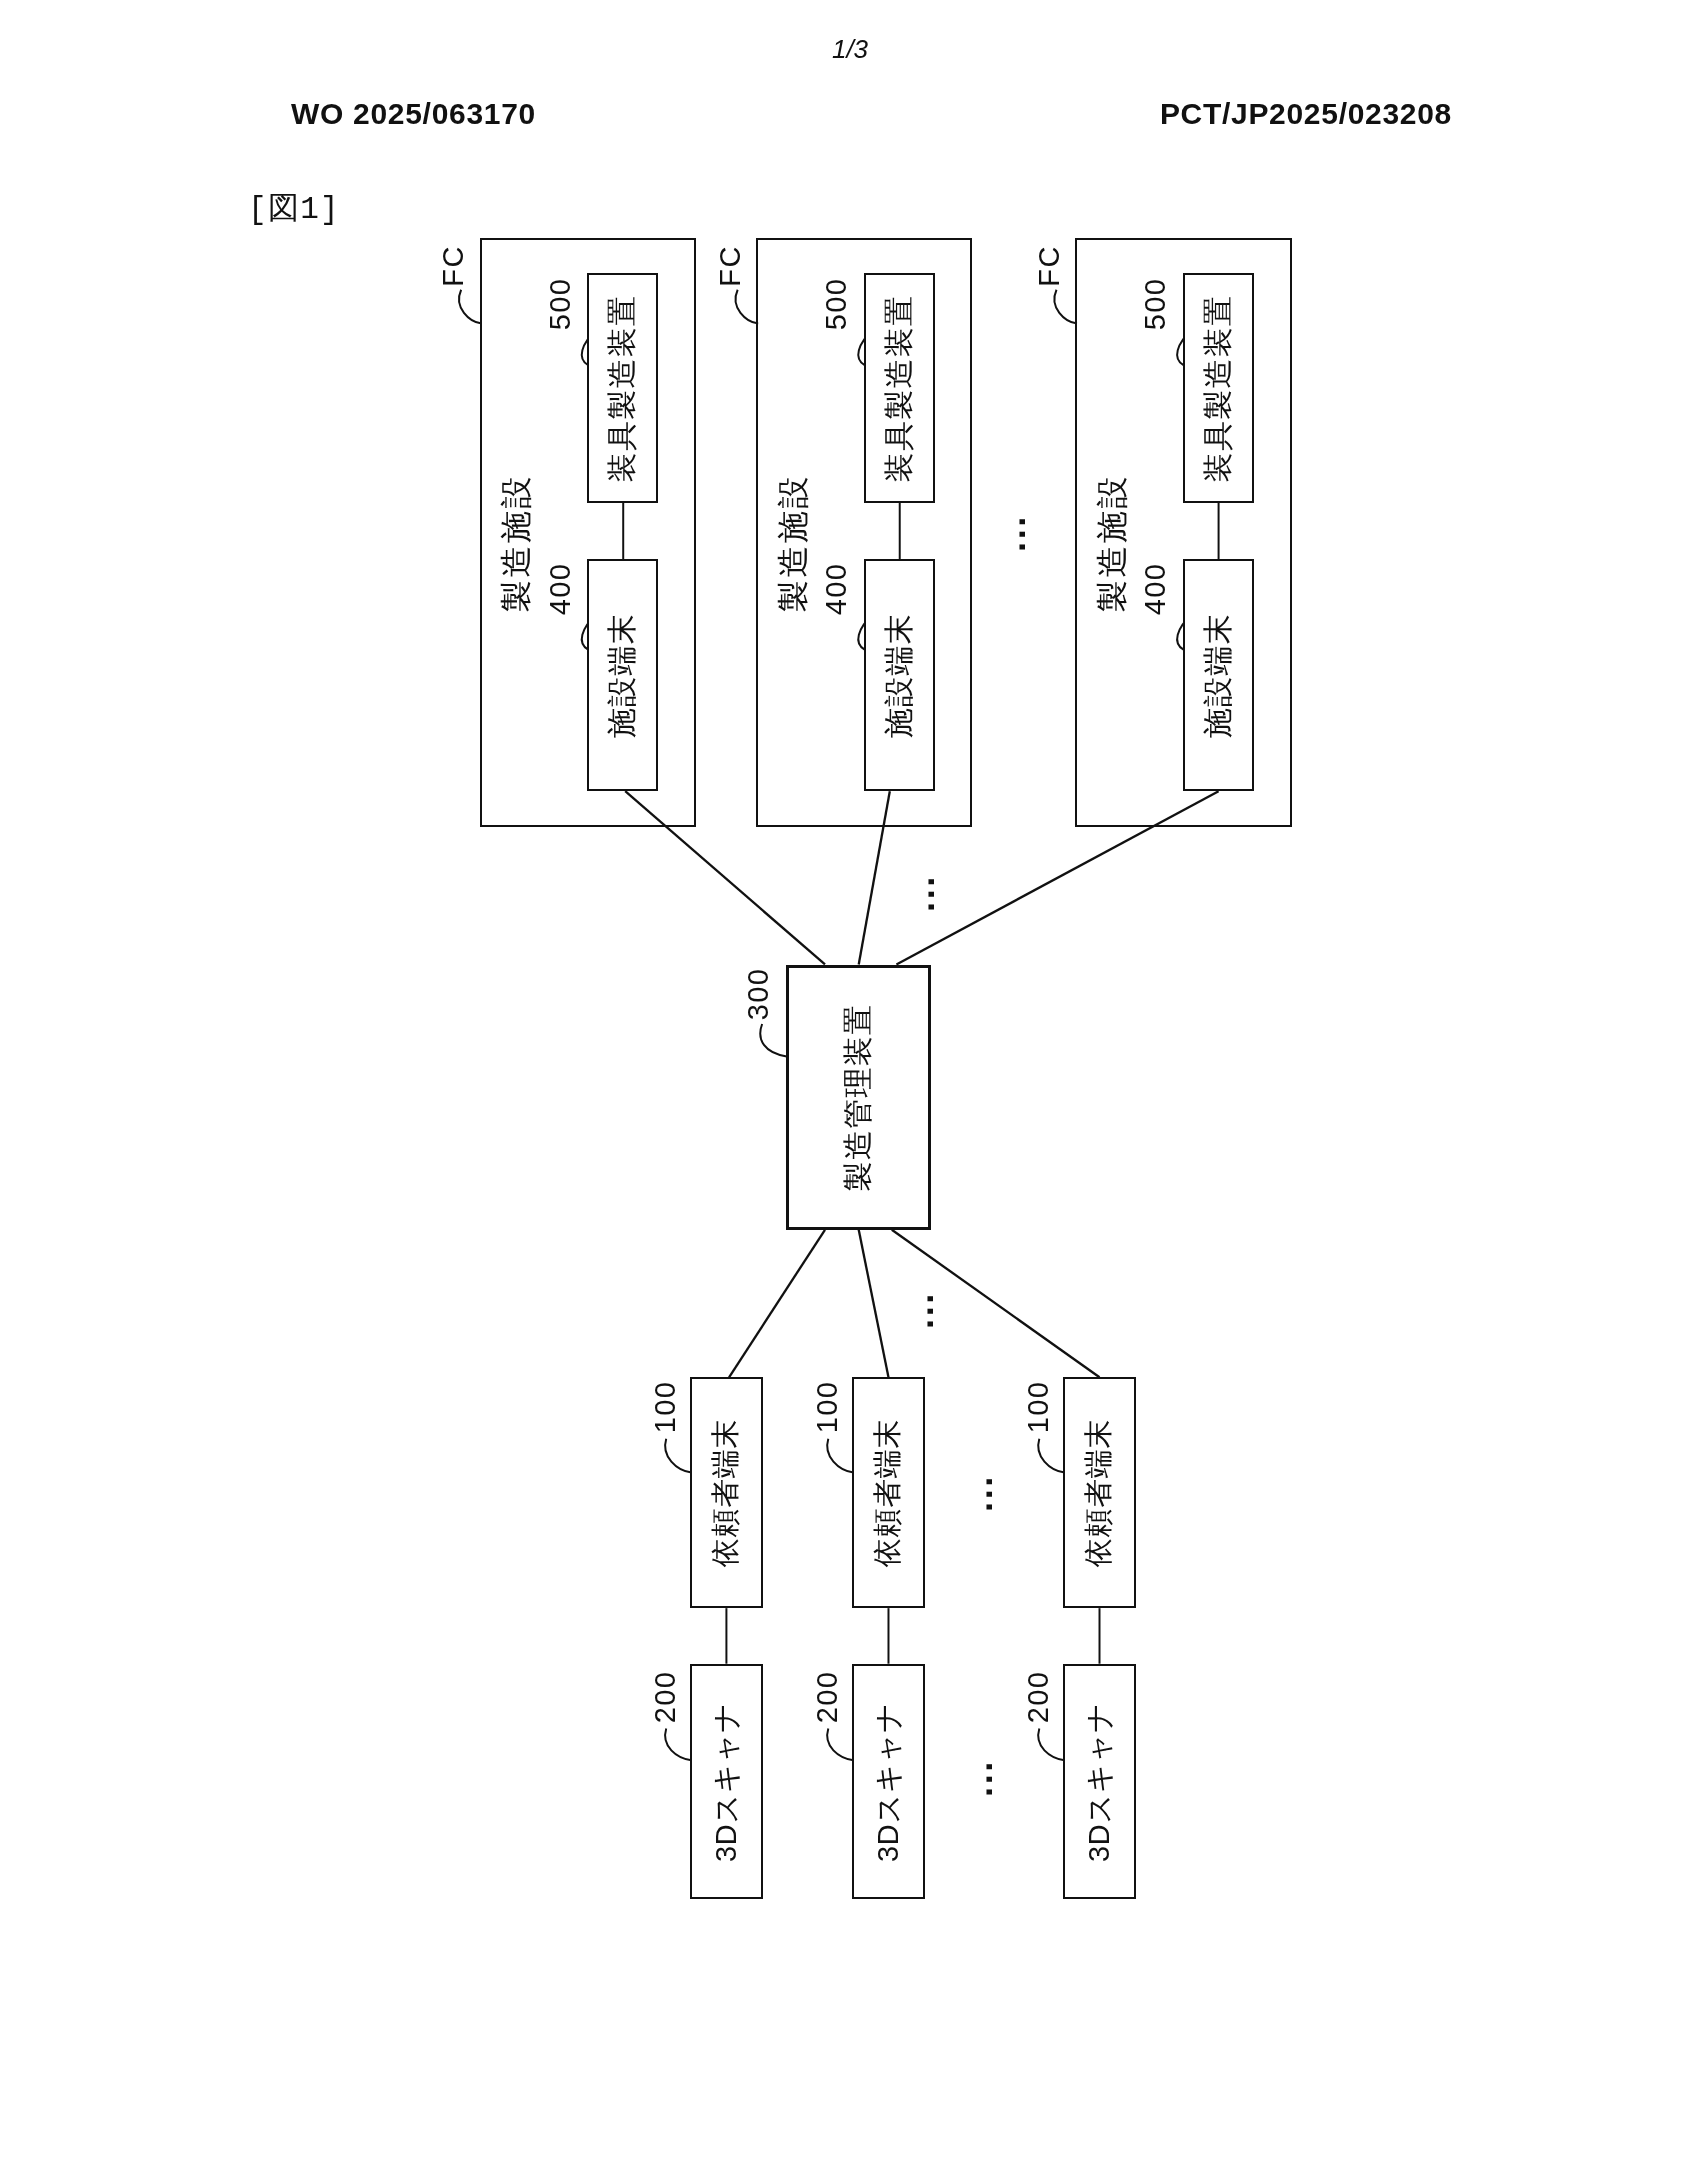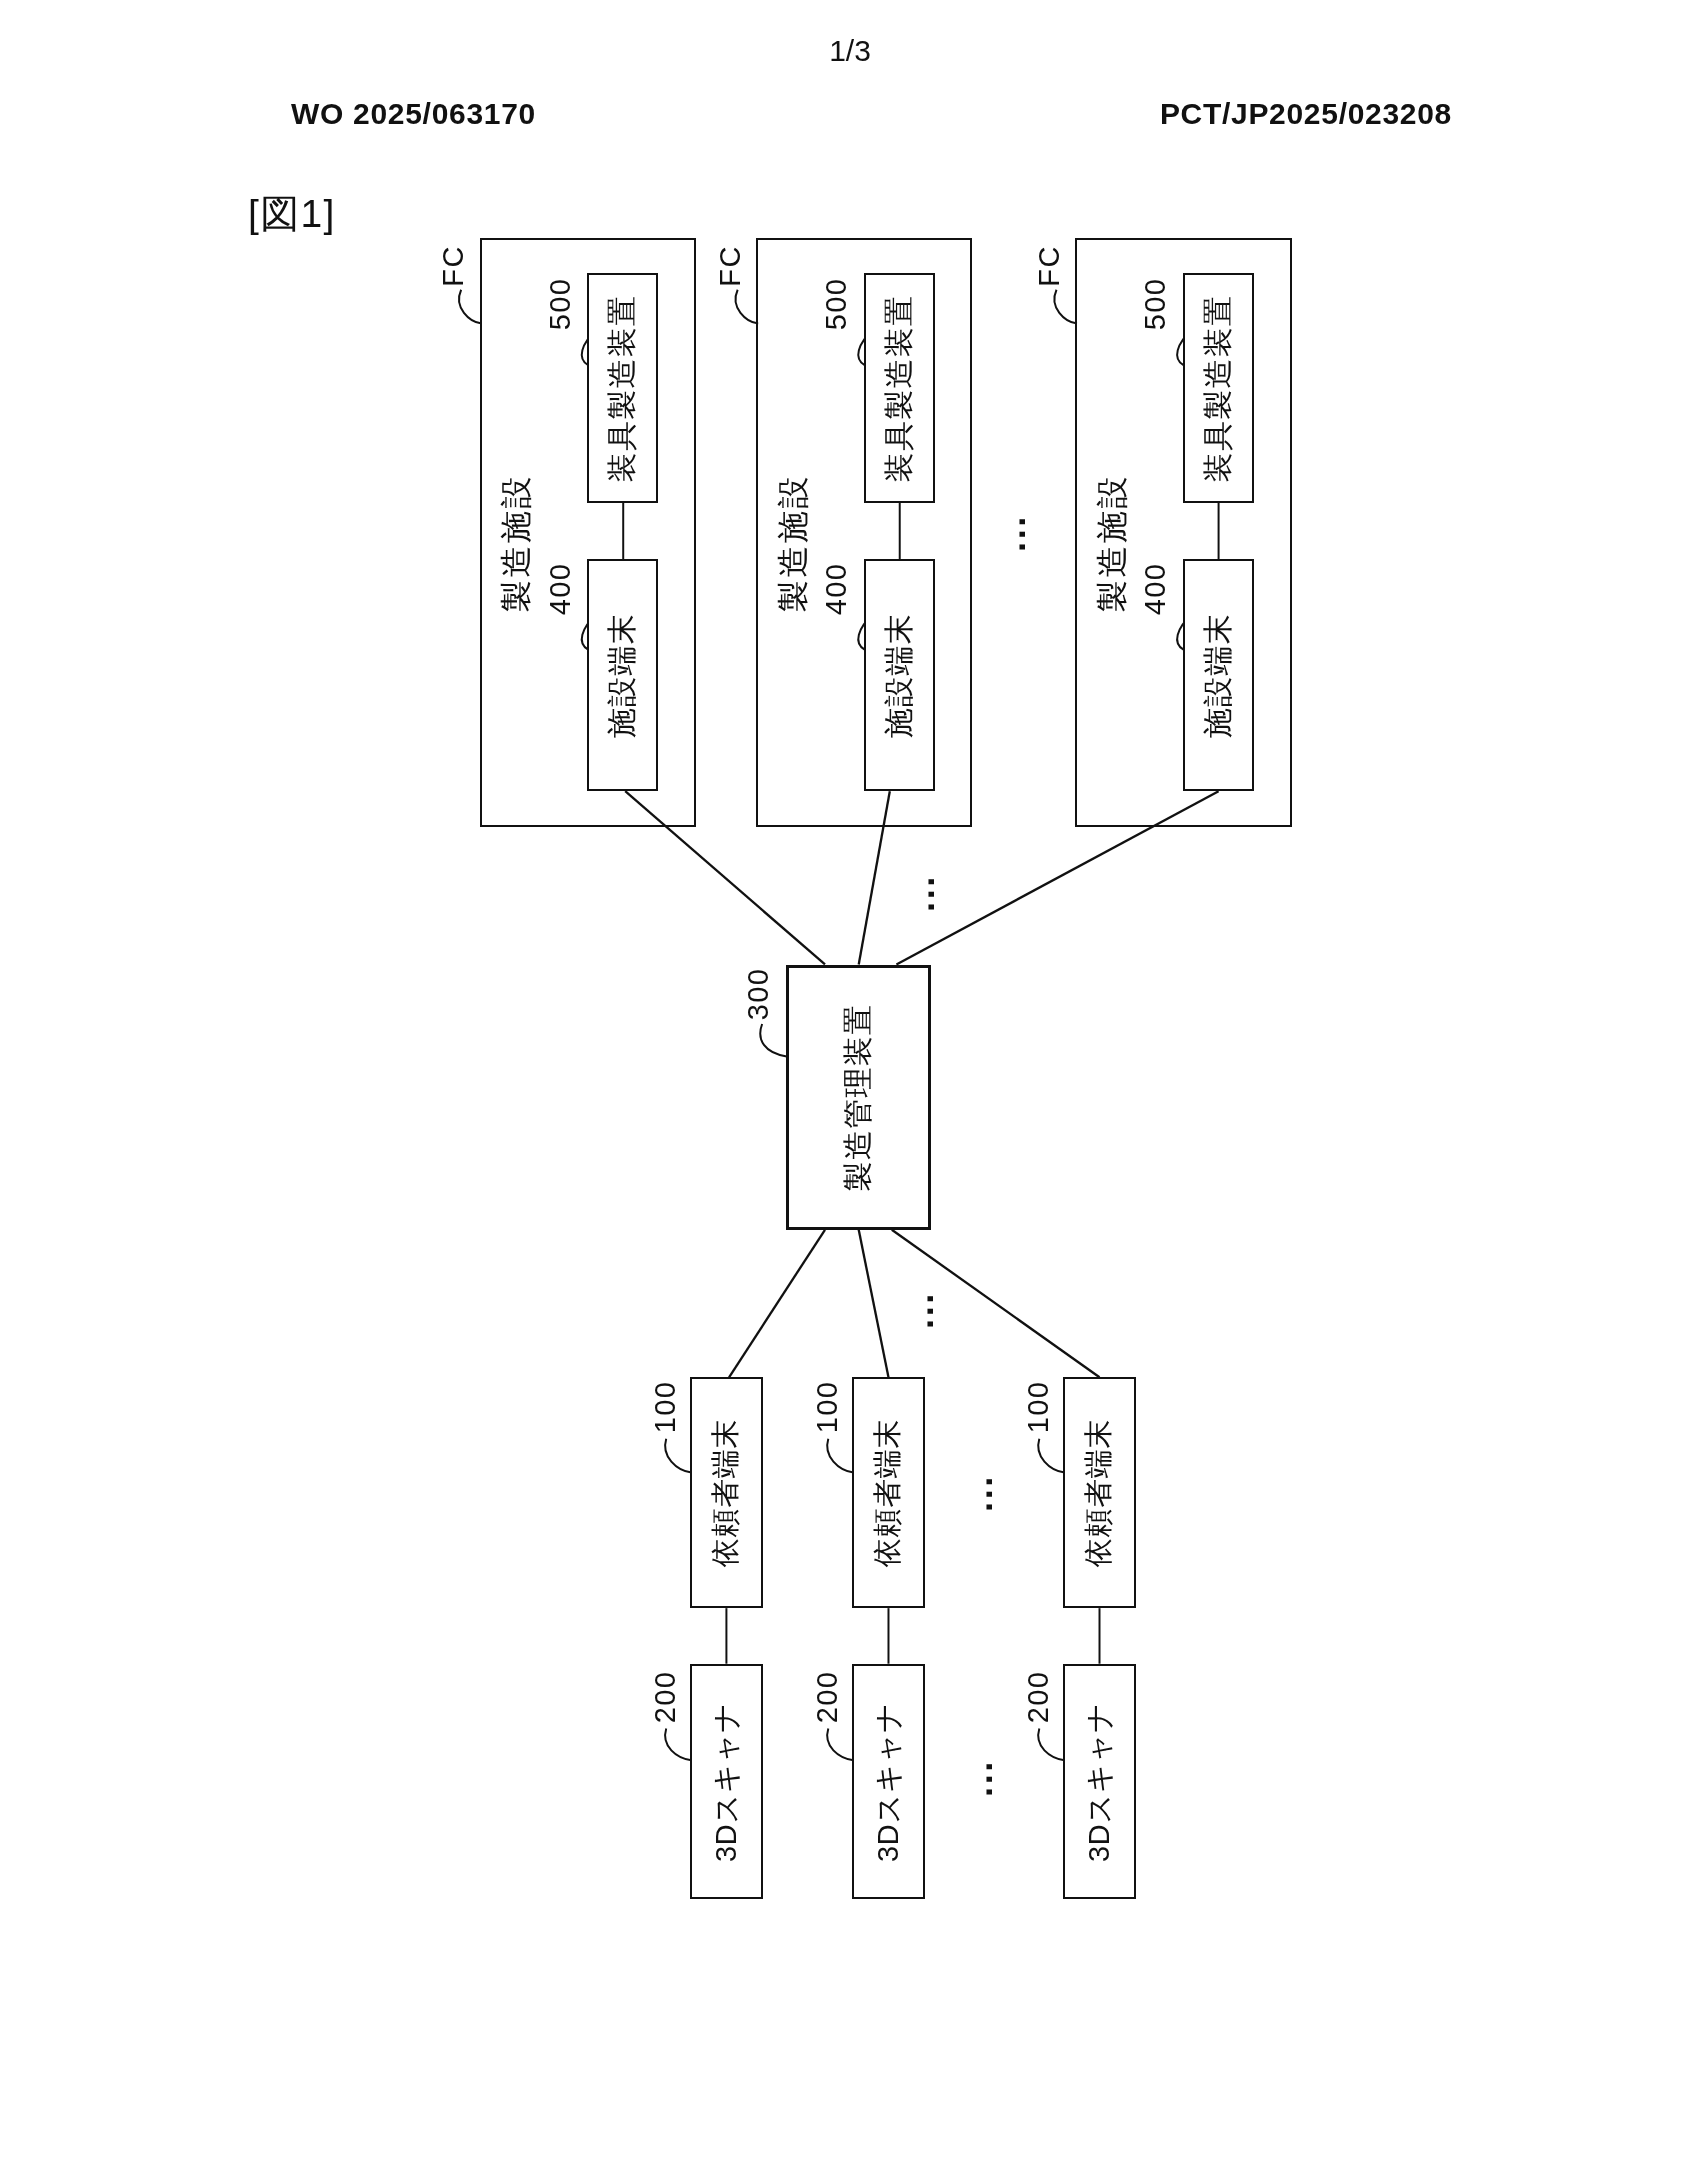--- a/index.html
+++ b/index.html
@@ -2,23 +2,23 @@
 <html style="font-size:10.6px"><head>
 <meta charset="utf-8">
 <style>
   html,body{margin:0;padding:0;background:#ffffff;}
   .page{
     position:relative;width:1687px;height:2183px;background:#ffffff;
     font-family:"Liberation Sans","DejaVu Sans",sans-serif;color:#111111;overflow:hidden;
   }
   .lines{position:absolute;left:0;top:0;width:1687px;height:2183px;}
   .h{position:absolute;white-space:nowrap;}
-  .sheetnum{font-size:30px;transform:translateX(-50%);}
+  .sheetnum{font-size:26px;transform:translateX(-50%);font-style:italic;}
   .pubnum,.appnum{font-size:30px;font-weight:bold;letter-spacing:0.7px;}
-  .figlabel{font-size:39px;letter-spacing:1.3px;}
+  .figlabel{font-size:31px;letter-spacing:1.3px;font-family:Liberation Mono, monospace;}
   
   .vlabel{
     position:absolute;white-space:nowrap;
     transform:translate(-50%,-50%) rotate(-90deg);
   }
   .fc{font-size:29px;letter-spacing:1.3px;}
   .fname{font-size:32px;letter-spacing:2.6px;}
   .refnum{font-size:29px;letter-spacing:1.3px;}
   .dots{font-size:36px;font-weight:bold;letter-spacing:0.7px;}
   .box{

